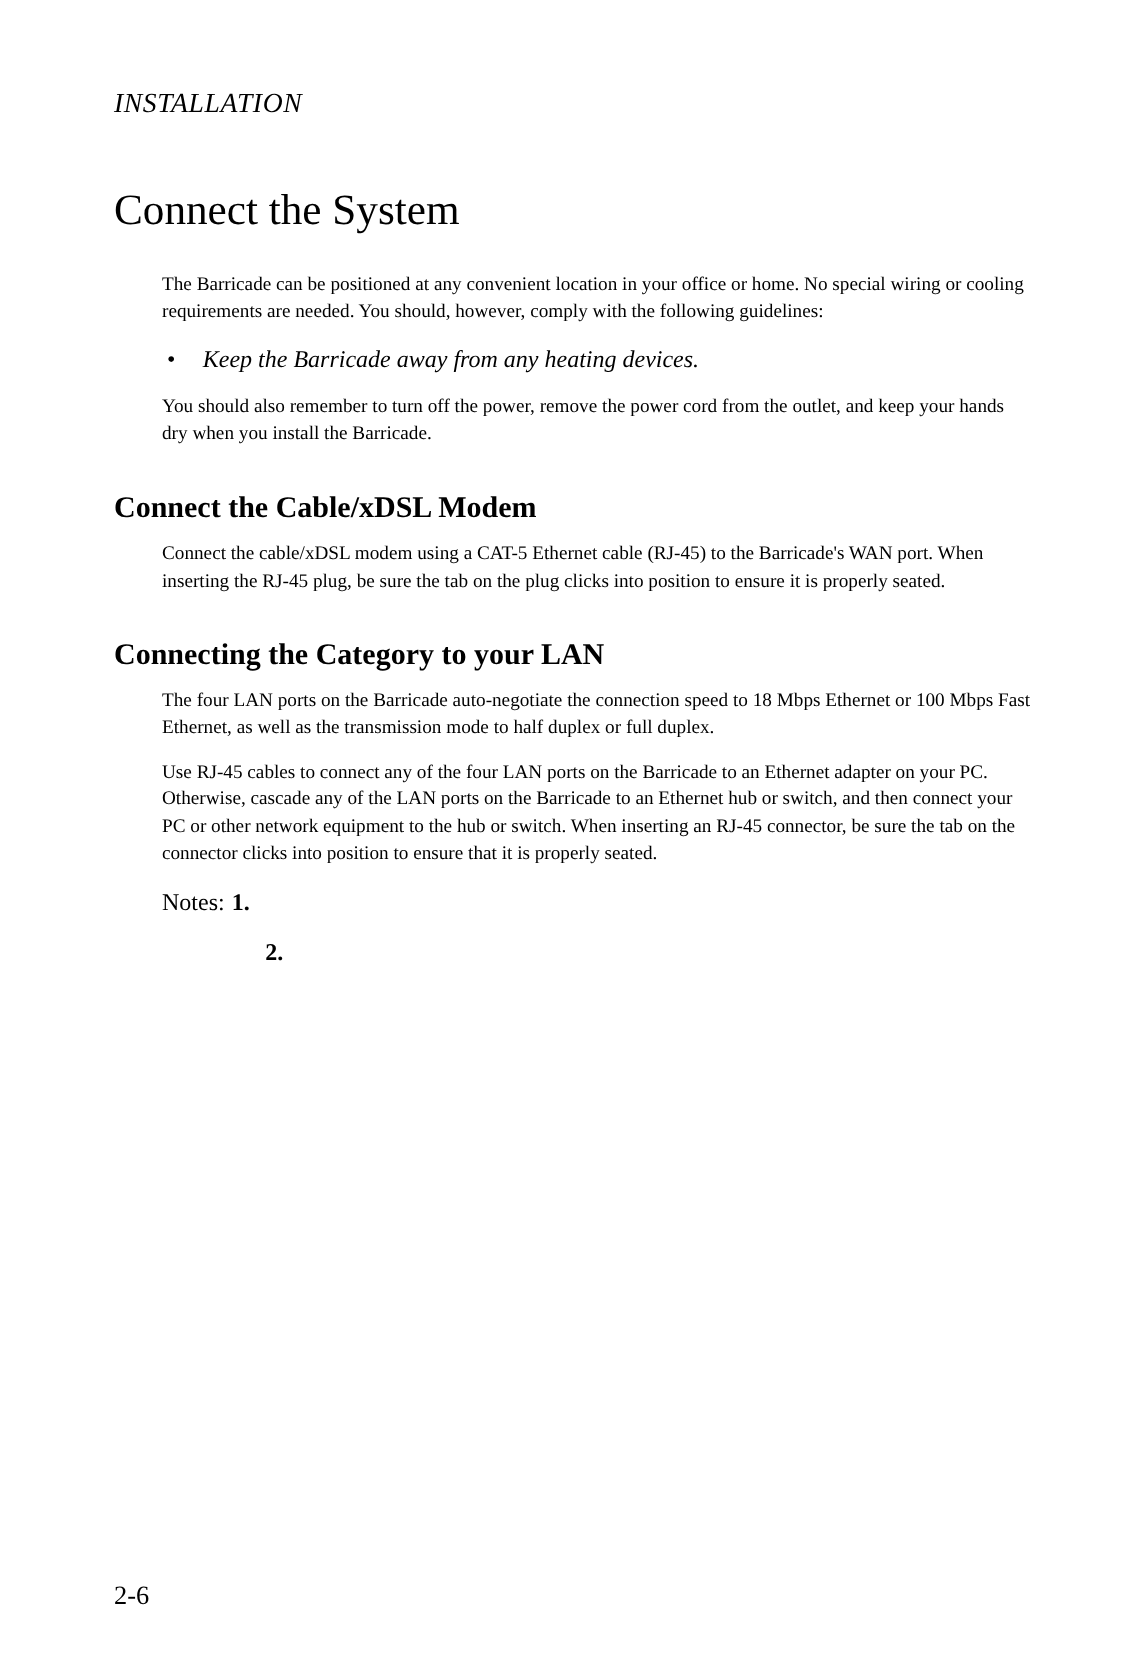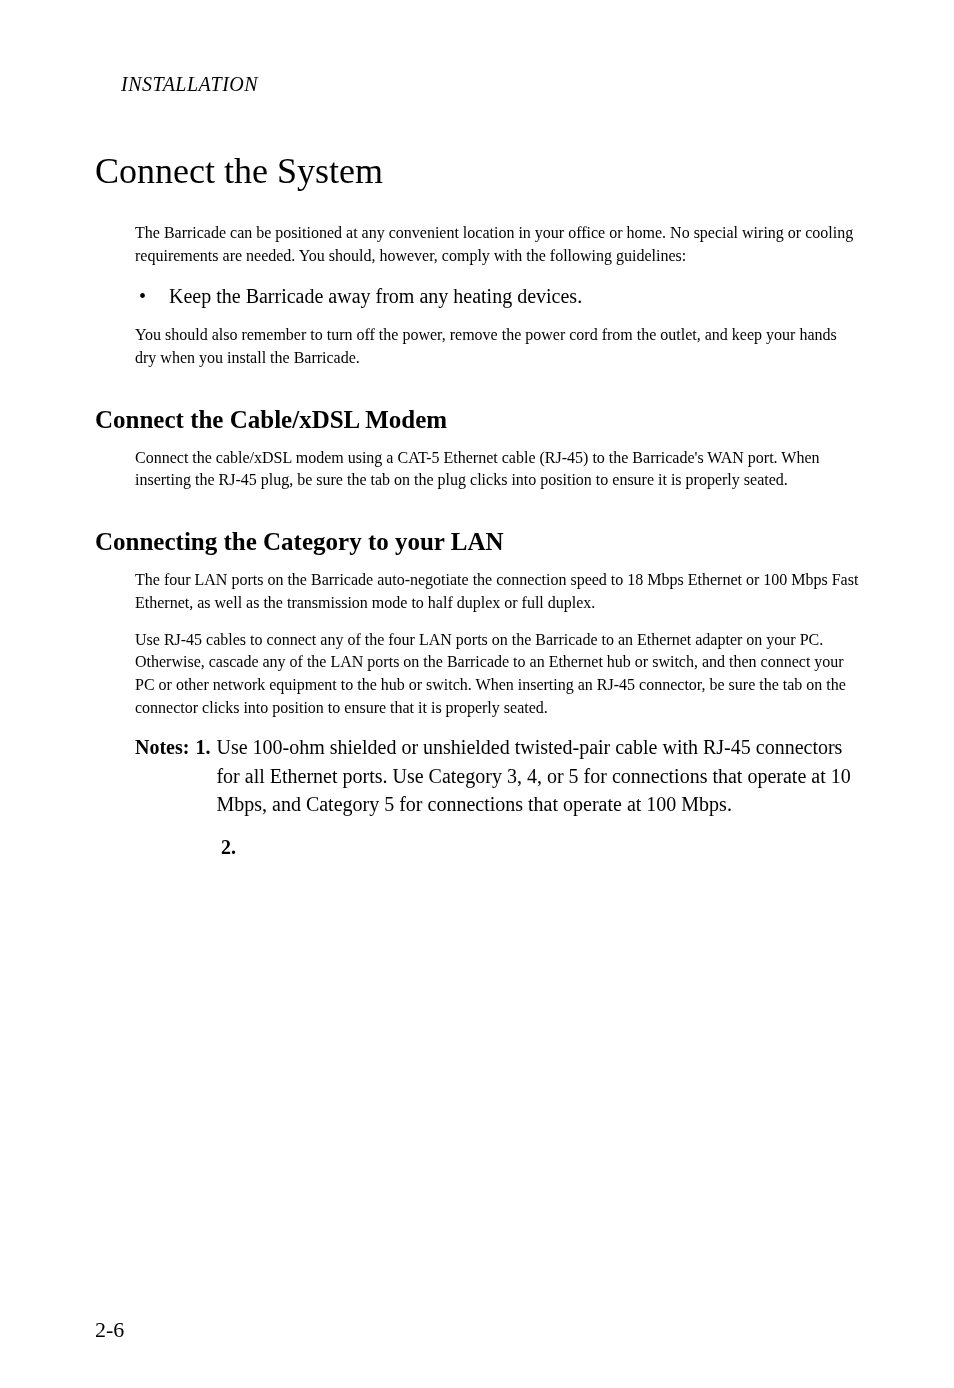--- a/index.html
+++ b/index.html
@@ -13,40 +13,40 @@
       color: #000;
       width: 954px;
       height: 1388px;
       padding: 70px 95px 50px 95px;
       position: relative;
       line-height: 1.4;
     }
     .running-header {
       font-style: italic;
       font-variant: small-caps;
-      font-size: 20px;
+      font-size: 23px;
       letter-spacing: 0.5px;
       margin-bottom: 48px;
-      margin-left: 26px;
     }
     h1.main-heading {
       font-size: 36px;
       font-weight: normal;
       margin-bottom: 26px;
     }
     .body-para {
       font-size: 16px;
       margin-left: 40px;
       margin-bottom: 14px;
       line-height: 1.42;
     }
     ul.bullets {
       list-style: none;
       margin-left: 40px;
       margin-bottom: 14px;
+      font-style: italic;
     }
     ul.bullets li {
       font-size: 20px;
       padding-left: 34px;
       position: relative;
       margin-bottom: 10px;
       line-height: 1.42;
     }
     ul.bullets li::before {
       content: "•";
@@ -63,21 +63,21 @@
     .notes-block {
       margin-left: 40px;
       font-size: 20px;
       line-height: 1.42;
     }
     .notes-row {
       display: flex;
       margin-bottom: 14px;
     }
     .notes-label {
-      font-weight: bold;
+      font-weight: normal;
       flex: 0 0 auto;
       white-space: nowrap;
     }
     .notes-num {
       font-weight: bold;
       flex: 0 0 auto;
       white-space: nowrap;
       margin-left: 6px;
     }
     .notes-text {
@@ -112,20 +112,19 @@
 <p class="body-para">Connect the cable/xDSL modem using a CAT-5 Ethernet cable (RJ-45) to the Barricade's WAN port. When inserting the RJ-45 plug, be sure the tab on the plug clicks into position to ensure it is properly seated.</p>
 
 <h2 class="sub-heading">Connecting the Category to your LAN</h2>
 <p class="body-para">The four LAN ports on the Barricade auto-negotiate the connection speed to 18 Mbps Ethernet or 100 Mbps Fast Ethernet, as well as the transmission mode to half duplex or full duplex.</p>
 <p class="body-para">Use RJ-45 cables to connect any of the four LAN ports on the Barricade to an Ethernet adapter on your PC. Otherwise, cascade any of the LAN ports on the Barricade to an Ethernet hub or switch, and then connect your PC or other network equipment to the hub or switch. When inserting an RJ-45 connector, be sure the tab on the connector clicks into position to ensure that it is properly seated.</p>
 
 <div class="notes-block">
   <div class="notes-row">
     <span class="notes-label">Notes:</span>
     <span class="notes-num">1.</span>
-    <span class="notes-text">Use 100-ohm shielded or unshielded twisted-pair cable with RJ-45 connectors for all Ethernet ports. Use Category 3, 4, or 5 for connections that operate at 10 Mbps, and Category 5 for connections that operate at 100 Mbps.</span>
   </div>
   <div class="notes-row secondary">
     <span class="notes-num">2.</span>
   </div>
 </div>
 
 <div class="page-number">2-6</div>
 
 </body></html>

